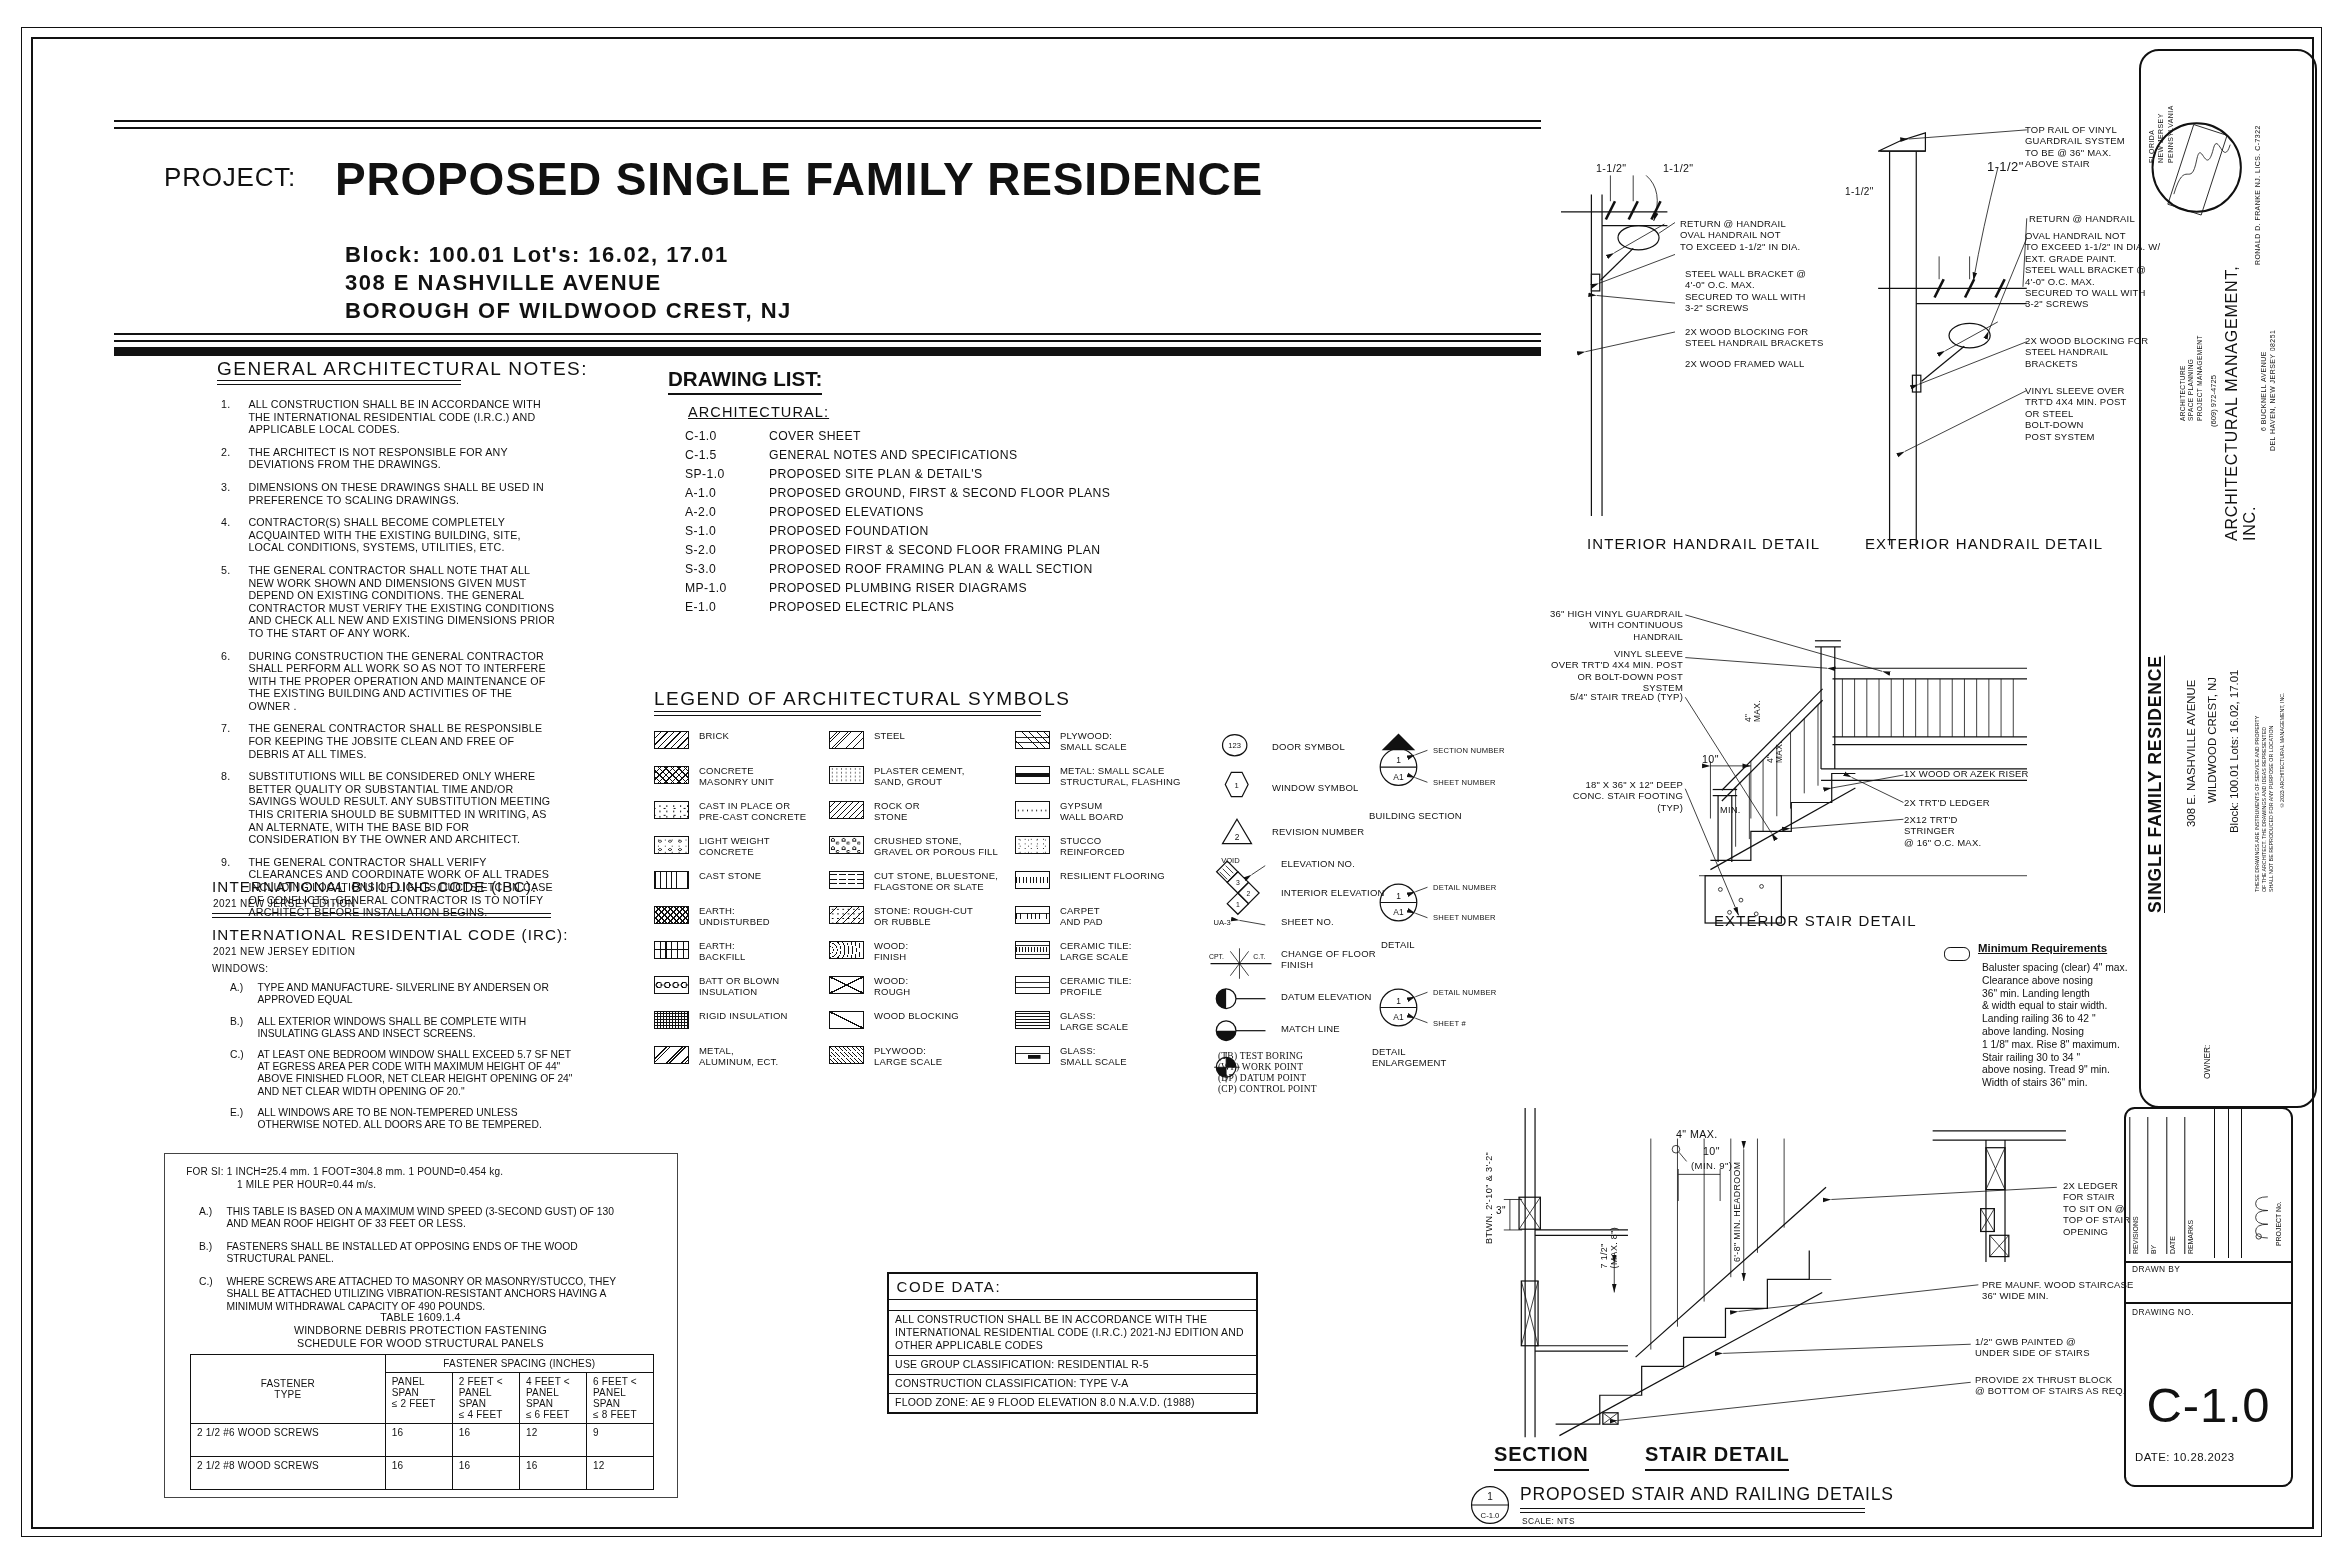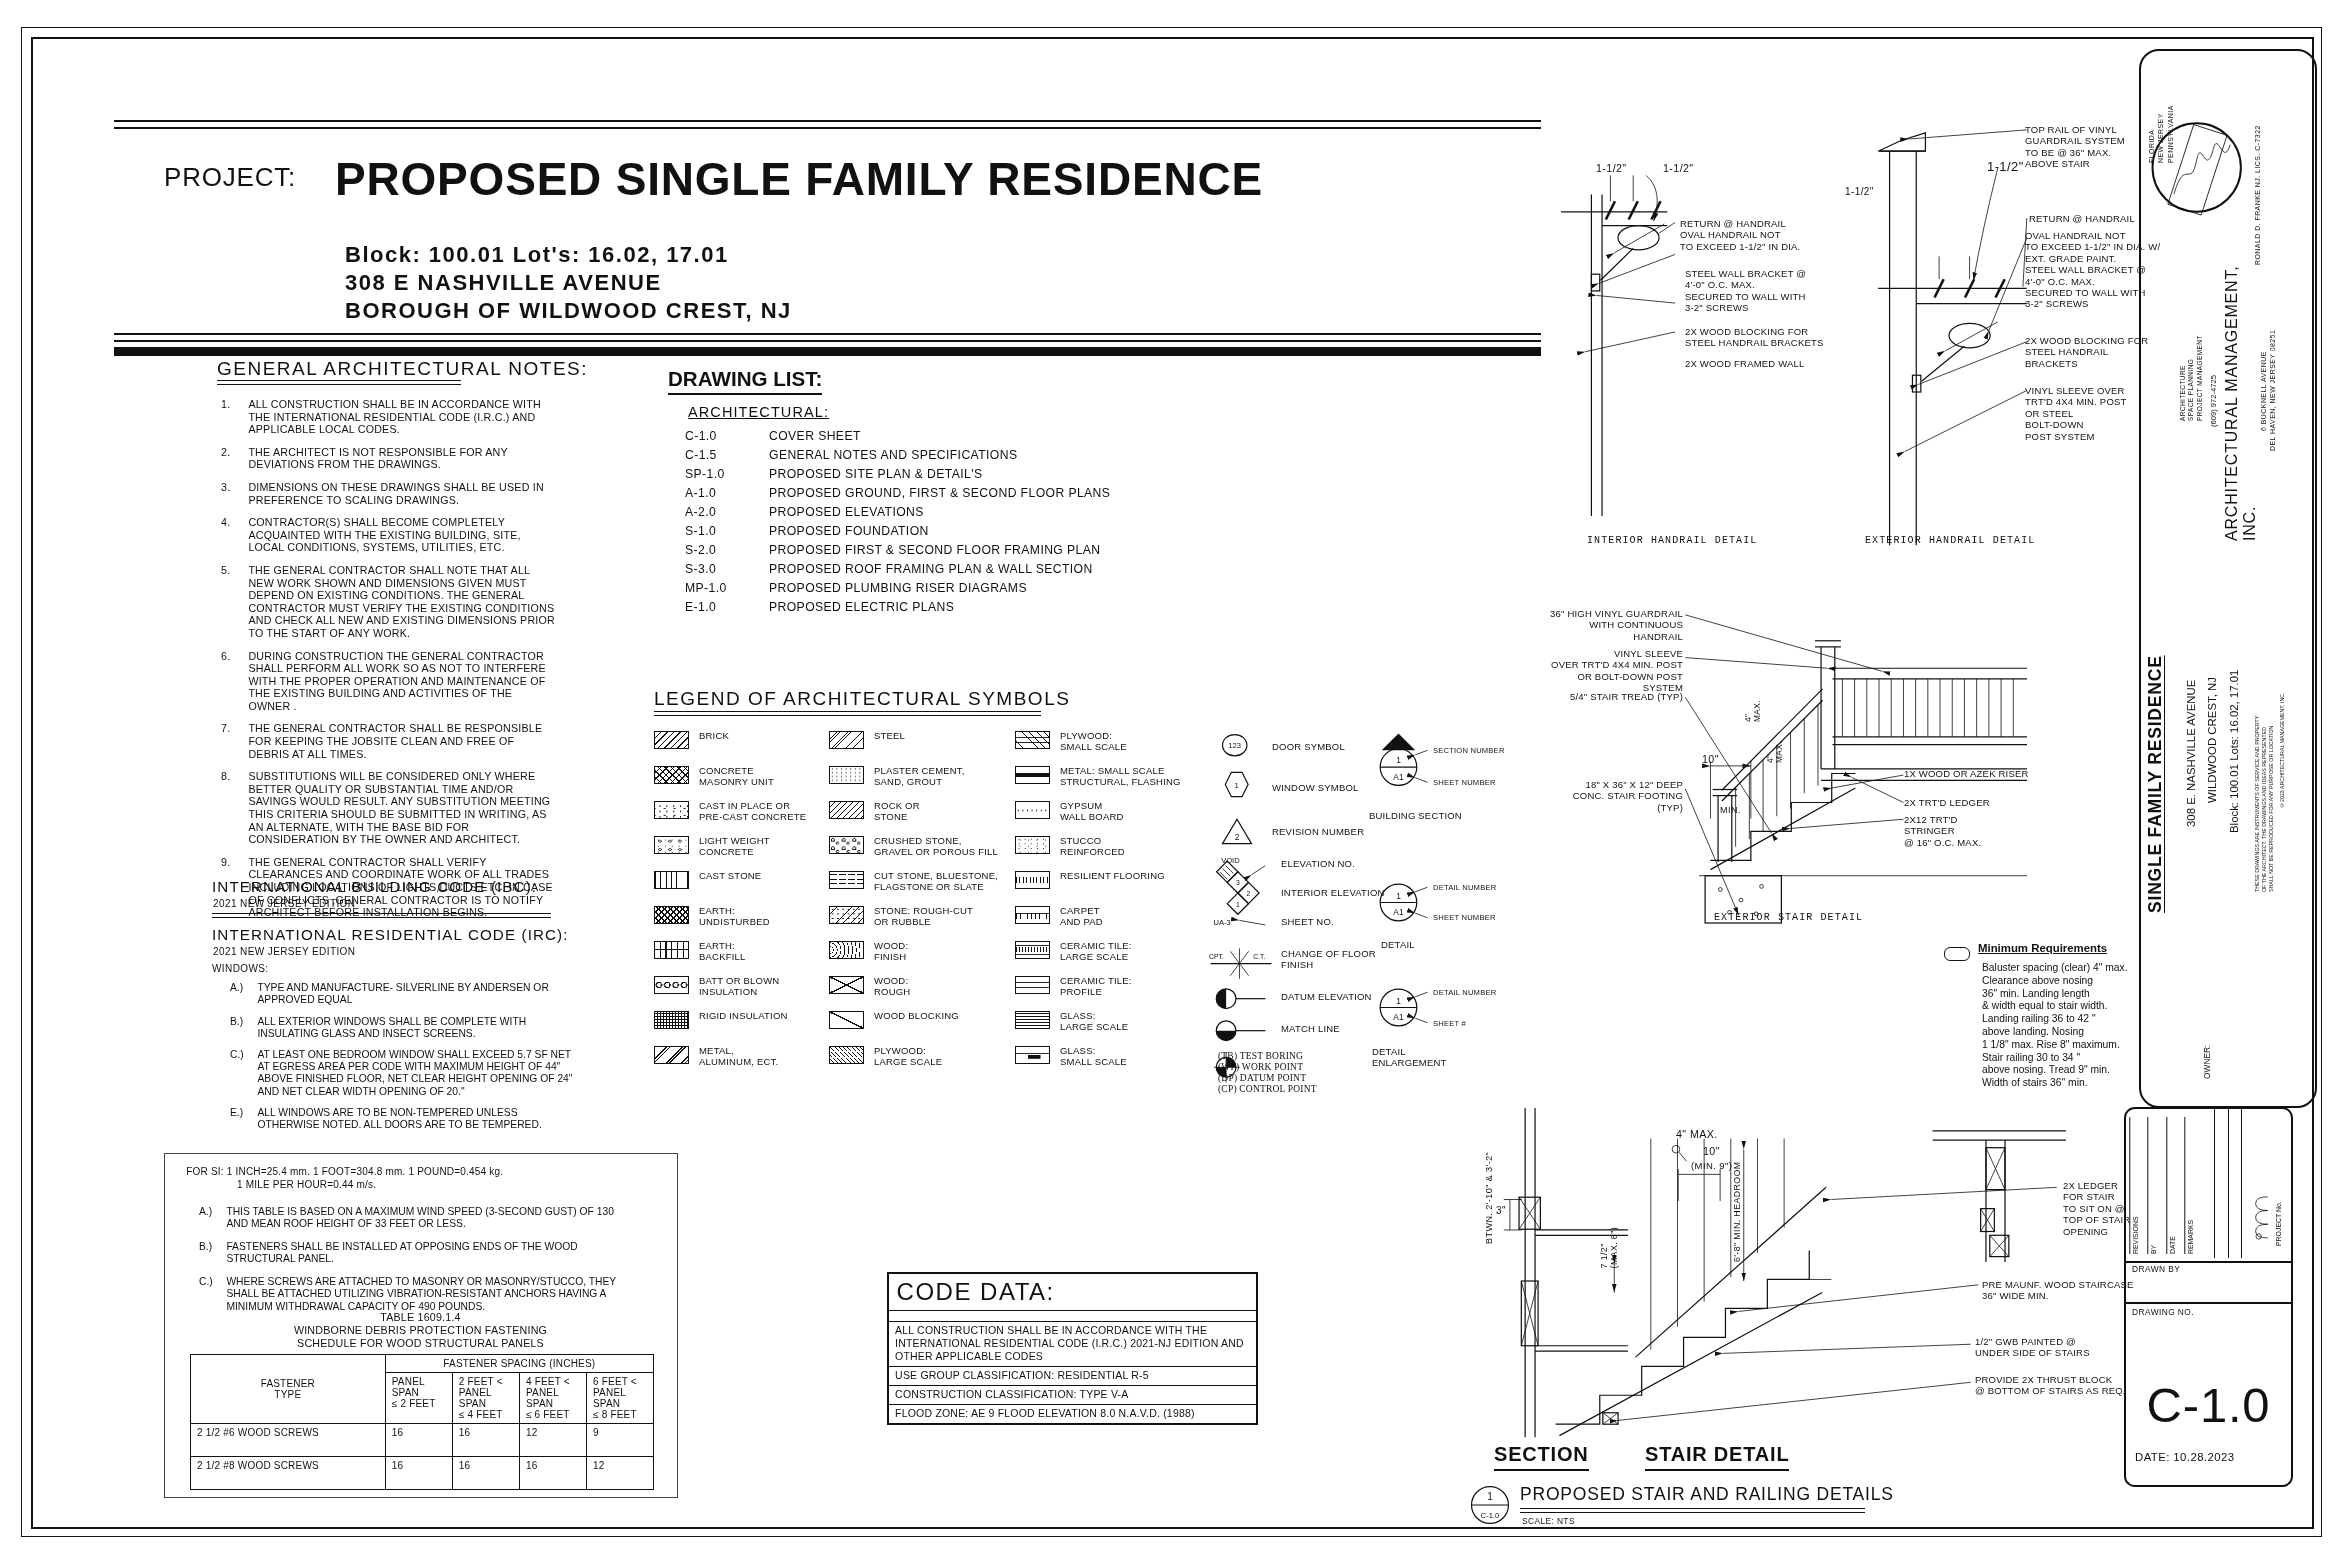--- a/index.html
+++ b/index.html
@@ -7,21 +7,21 @@
        font-family:"Liberation Sans",sans-serif;overflow:hidden;}
   .abs{position:absolute;}
   .pre{white-space:pre-line;}
   .vtext{writing-mode:vertical-rl;transform:rotate(180deg);}
   .dbl{height:3px;border-top:1.5px solid #111;border-bottom:1.1px solid #111;}
   .rule{background:#111;}
   .cadhead{letter-spacing:1.5px;font-size:19px;}
   .dlab{position:absolute;font-size:9.5px;line-height:11.4px;letter-spacing:0.2px;white-space:pre-line;}
   .dlab.r{text-align:right;}
   .dim{position:absolute;font-size:10.7px;letter-spacing:0.4px;}
-  .dtitle{position:absolute;font-size:10px;letter-spacing:1.1px;font-family:Liberation Mono, monospace;}
+  .dtitle{position:absolute;font-size:15px;letter-spacing:1.1px;}
   .btitle{position:absolute;font-size:20px;font-weight:700;letter-spacing:0.8px;border-bottom:2.3px solid #111;padding-bottom:3px;}
   
   .note-item{display:flex;margin-bottom:10px;font-size:10.7px;line-height:12.6px;letter-spacing:0.2px;}
   .note-num{width:27.4px;flex:none;}
   .win-item{display:flex;margin-bottom:9.1px;font-size:10.3px;line-height:12.2px;}
   .win-num{width:27.4px;flex:none;}
   
   .dl-item{display:flex;font-size:12.2px;line-height:19px;letter-spacing:0.4px;}
   .dl-code{width:84px;flex:none;}
   
@@ -66,21 +66,21 @@
   .draw line,.draw path,.draw polyline,.draw rect,.draw circle,.draw ellipse,.draw polygon{stroke:#111;fill:none;stroke-width:1.6;}
   .draw .thick{stroke-width:3.4;}
   .draw .thin{stroke-width:1.05;}
   .draw .solid{fill:#111;stroke:none;}
   .draw text,svg text{fill:#111;stroke:none;font-family:"Liberation Sans",sans-serif;}
   svg{overflow:visible;}
   
   table.wind{border-collapse:collapse;font-size:10px;letter-spacing:0.2px;}
   table.wind td,table.wind th{border:1.4px solid #111;padding:3px 6.1px;font-weight:400;text-align:left;vertical-align:top;white-space:pre-line;}
   
-  .cd-title{font-size:24px;letter-spacing:1.5px;padding:3.8px 7.6px;border-bottom:1.4px solid #111;}
+  .cd-title{font-size:15px;letter-spacing:1.5px;padding:3.8px 7.6px;border-bottom:1.4px solid #111;}
   .cd-empty{height:10px;border-bottom:1.4px solid #111;}
   .cd-row{border-bottom:1.4px solid #111;padding:2.3px 6.1px;font-size:10.5px;line-height:13.3px;letter-spacing:0.2px;}
   .cd-rows > .cd-row:last-child{border-bottom:none;}
   
   .tb-small{font-size:6.9px;letter-spacing:0.5px;}
   .minreq{font-size:10.3px;line-height:12.8px;}
 </style>
 </head>
 <body>
 

